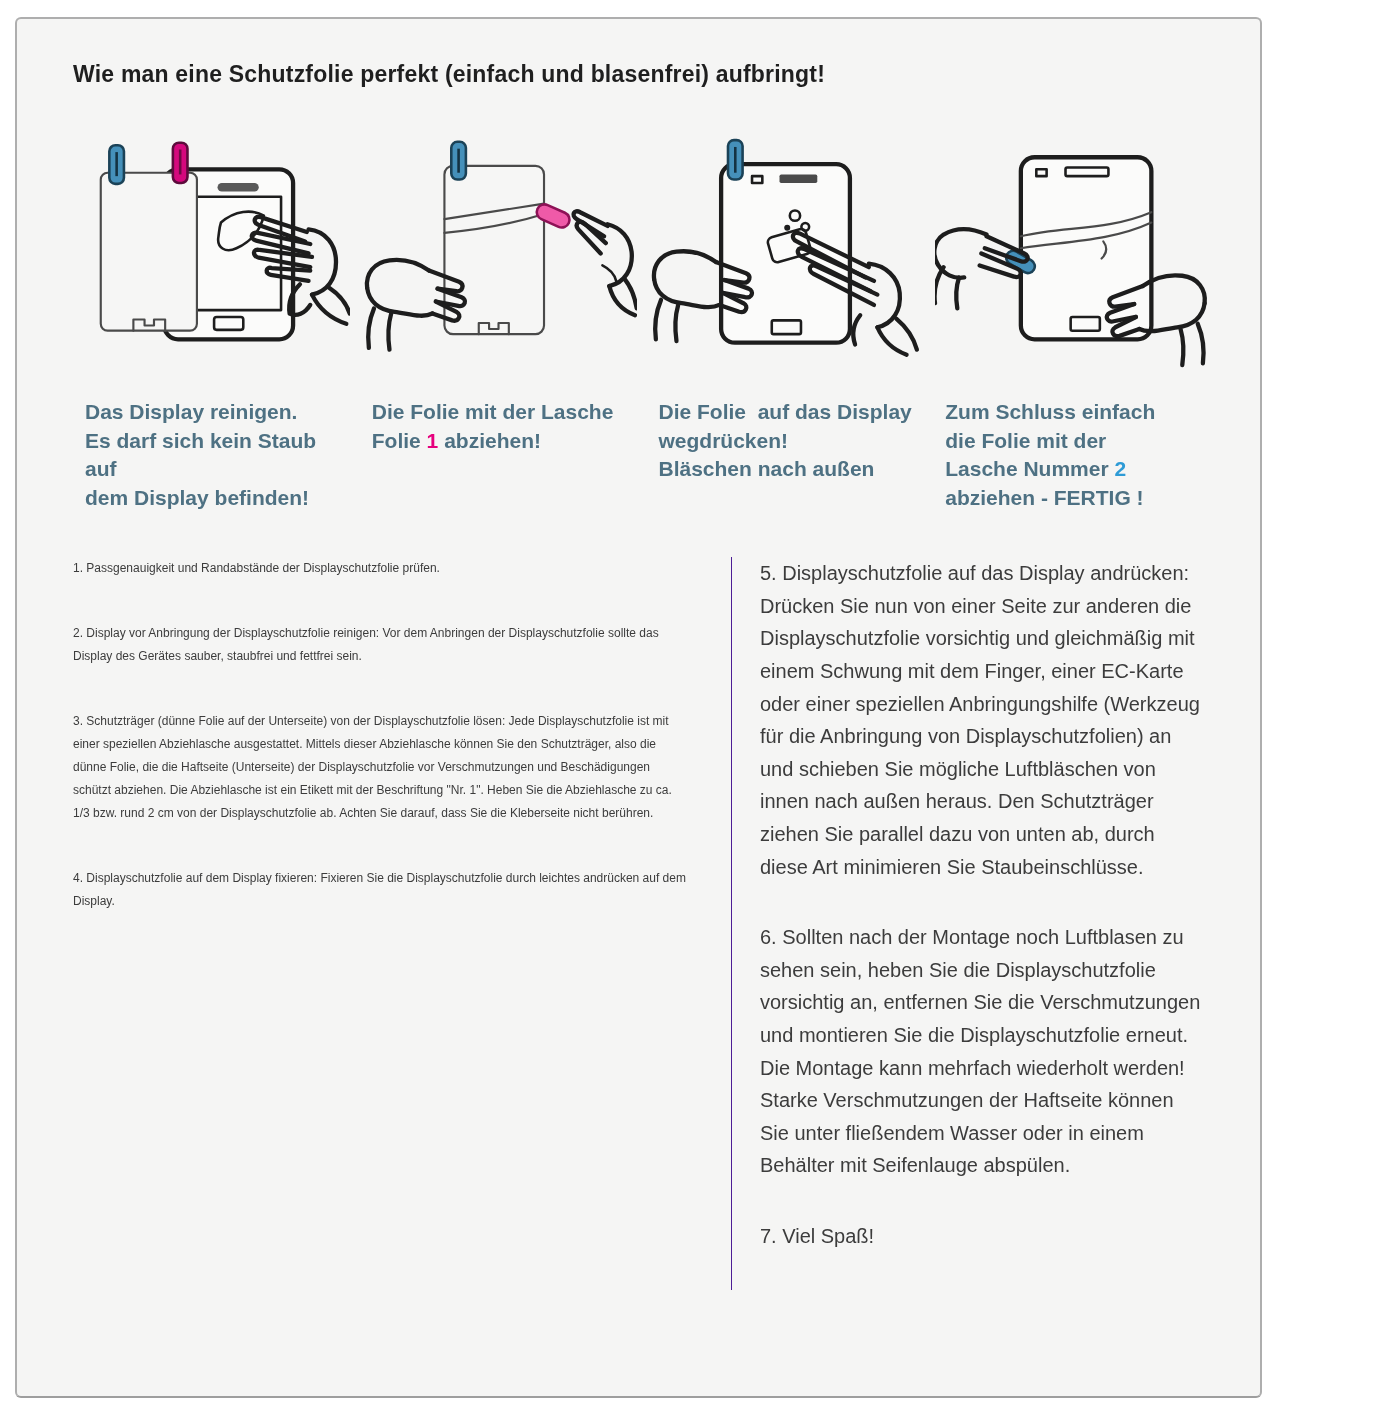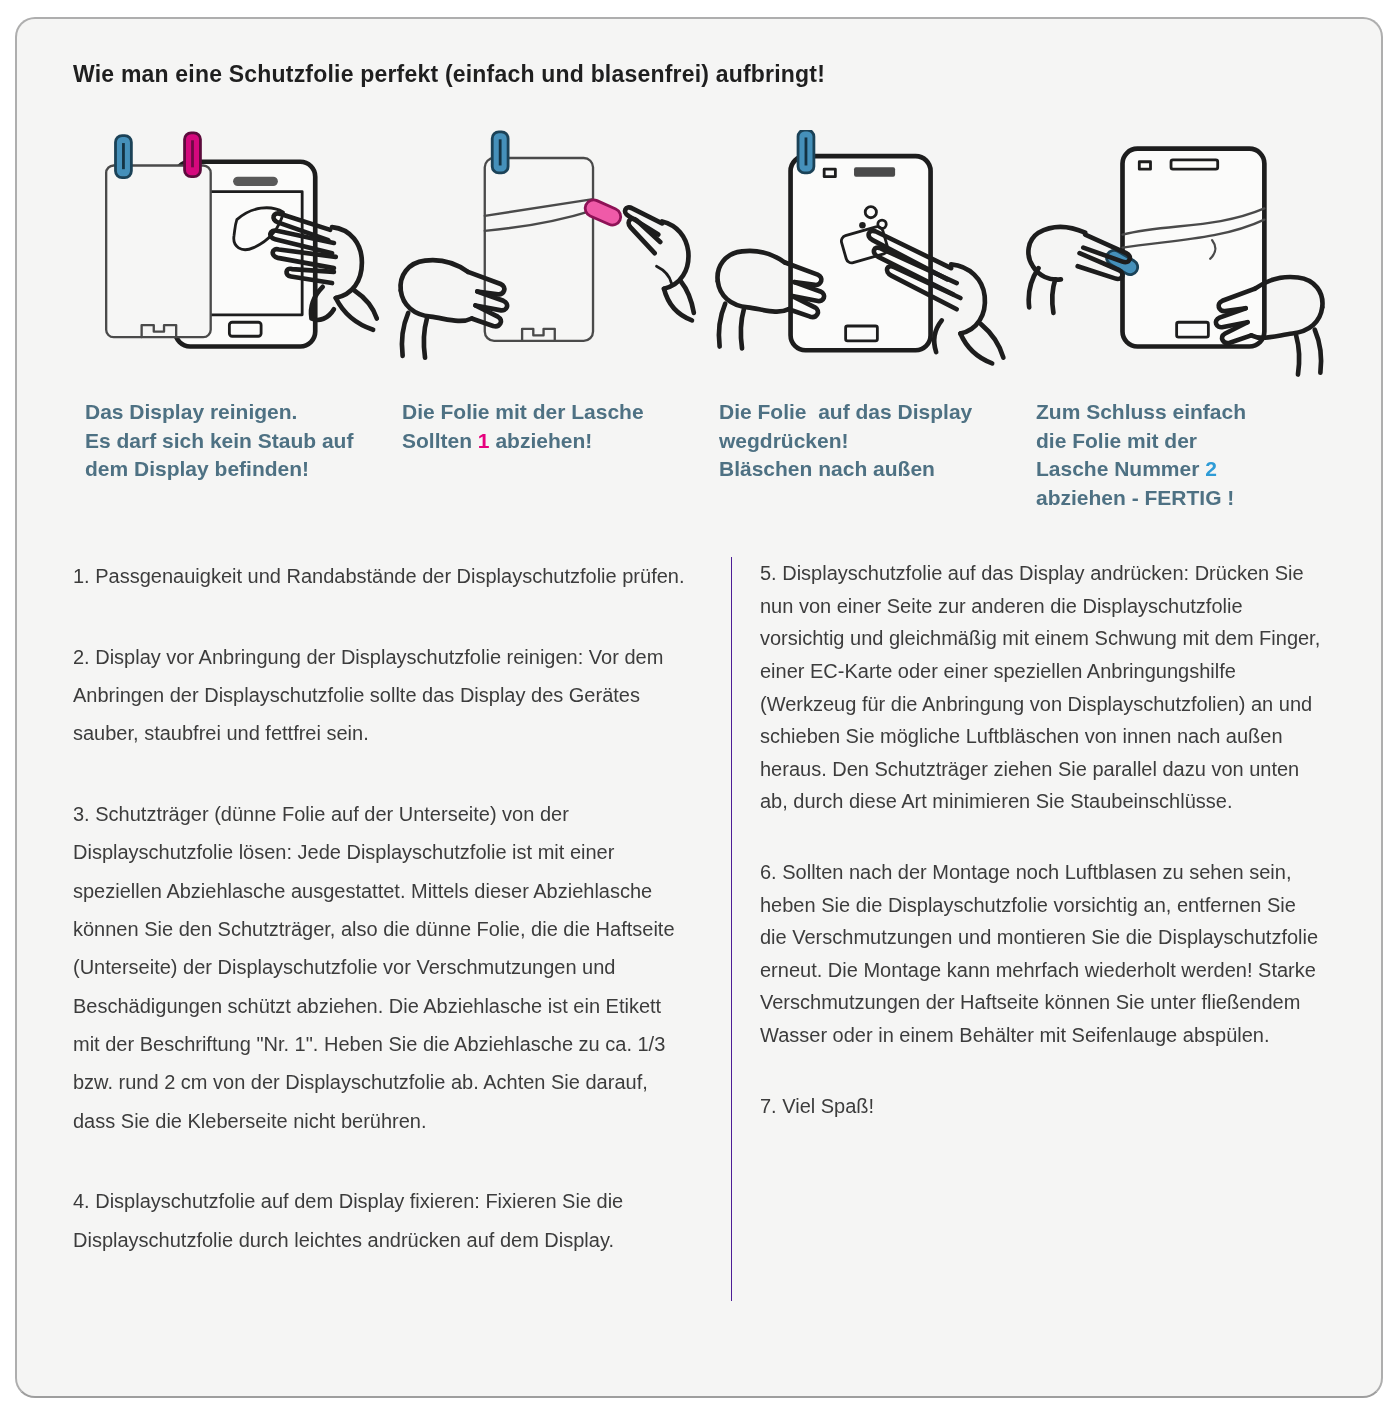--- a/index.html
+++ b/index.html
@@ -1,26 +1,26 @@
 <!DOCTYPE html>
 <html><head>
 <meta charset="utf-8">
 <style>
   html,body { margin:0; padding:0; background:#ffffff; }
   body { font-family:"Liberation Sans","DejaVu Sans",sans-serif; color:#3c3c3c; }
 
   .card {
     box-sizing:border-box;
-    width:1368px;
+    width:1247px;
     min-height:1381px;
     margin:17px 13px 9px 15px;
     background:#f5f5f4;
     border:2px solid #aeaeae;
     border-bottom-color:#9e9e9e;
-    border-radius:20px;
+    border-radius:6px;
     padding:40px 40px 10px 40px;
   }
 
   .title {
     margin:2px 0 0 16px;
     font-size:23px;
     font-weight:bold;
     color:#1f1f1f;
     letter-spacing:0.2px;
   }
@@ -43,21 +43,21 @@
   }
   .cap-line { white-space:pre-wrap; }
   .num { font-weight:bold; }
   .num-pink { color:#e6007d; }
   .num-blue { color:#2e9bd6; }
 
   
   .columns { display:flex; margin:45px 0 0 16px; }
   .col-left  { width:614px; padding-right:44px; }
   .col-right { flex:1; border-left:1px solid #4c1d95; padding-left:28px; padding-right:18px; }
-  .col-left  p { margin:0 0 42px 0; font-size:20px; line-height:1.92; }
+  .col-left  p { margin:0 0 42px 0; font-size:12px; line-height:1.92; }
   .col-right p { margin:0 0 38px 0; font-size:20px; line-height:1.63; }
 
   
   .ln   { fill:none; stroke:#1d1d1d; stroke-width:5;   stroke-linecap:round; stroke-linejoin:round; }
   .ln3  { fill:none; stroke:#1d1d1d; stroke-width:3;   stroke-linecap:round; stroke-linejoin:round; }
   .thin { fill:none; stroke:#4a4a4a; stroke-width:2.5; stroke-linecap:round; stroke-linejoin:round; }
   .body-fill { fill:#fbfbfa; }
   .film-fill { fill:#f6f6f5; }
 </style>
 </head>
@@ -140,21 +140,21 @@
             <path class="ln" d="M278,132 L252,104 C247,98 253,92 259,97 L284,120"></path>
             <path class="ln" d="M286,98 C302,102 312,114 314,130 C316,150 306,166 288,170"></path>
             <path class="ln3" d="M280,146 C288,150 294,156 296,164"></path>
             <path class="ln" d="M288,170 C292,186 302,198 318,204"></path>
             <path class="ln" d="M306,162 C314,172 318,184 320,196"></path>
           </g>
         </svg>
       </div>
       <figcaption class="caption">
         <div class="cap-line">Die Folie mit der Lasche</div>
-        <div class="cap-line"><span>Sollten</span> <span class="num num-pink">1</span> <span>abziehen!</span></div>
+        <div class="cap-line"><span>Folie</span> <span class="num num-pink">1</span> <span>abziehen!</span></div>
       </figcaption>
     </figure>
 
     <figure class="panel" style="margin:0">
       <div class="art">
         <svg viewBox="0 0 320 270">
           <g>
             <rect class="ln body-fill" x="84" y="28" width="150" height="208" rx="16"></rect>
             <rect class="ln3" x="120" y="42" width="12" height="8"></rect>
             <rect x="152" y="40" width="44" height="10" rx="2" fill="#4a4a4a"></rect>

